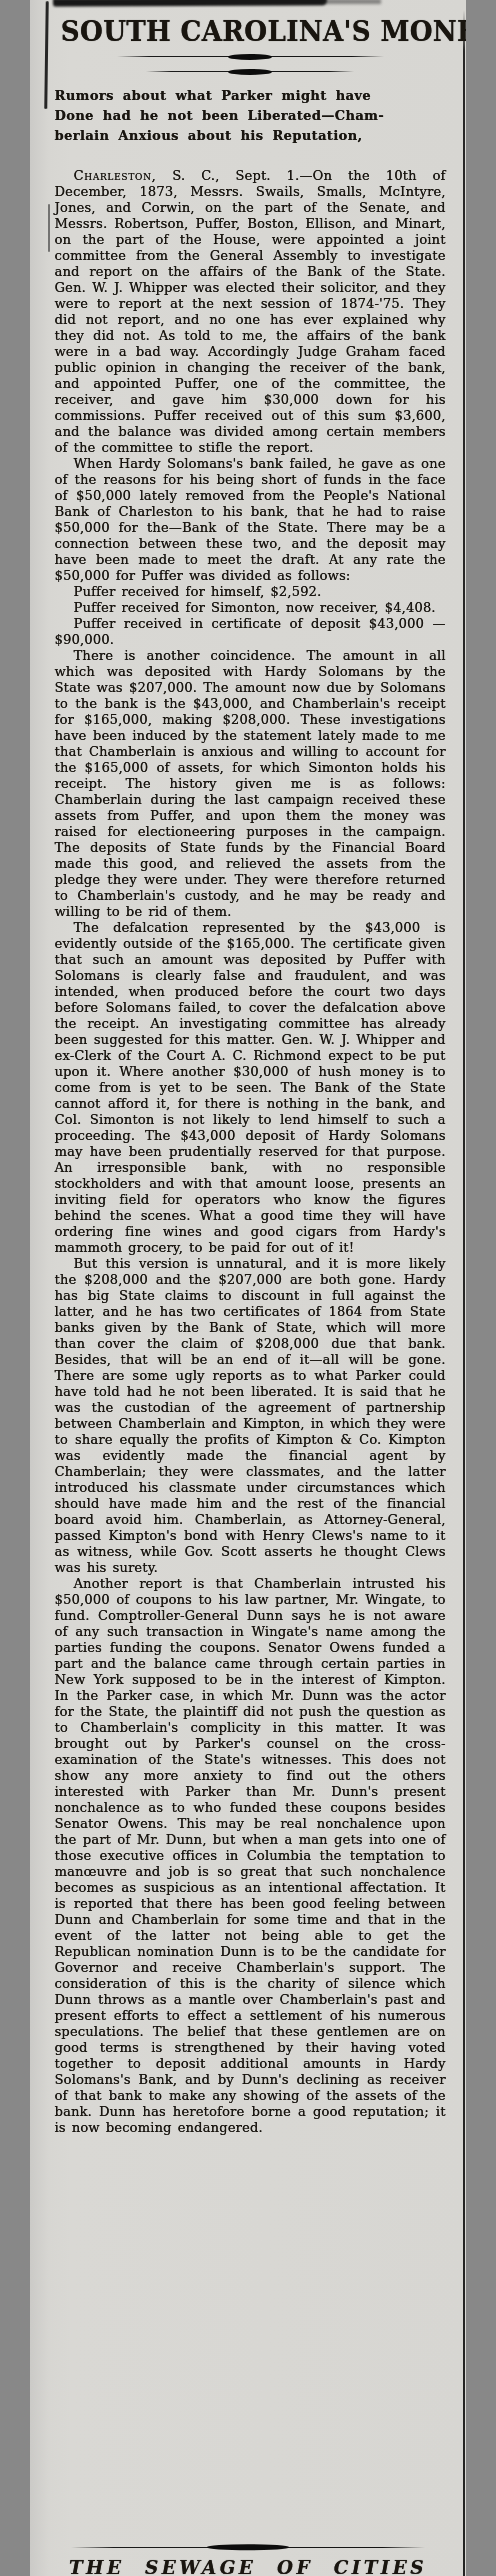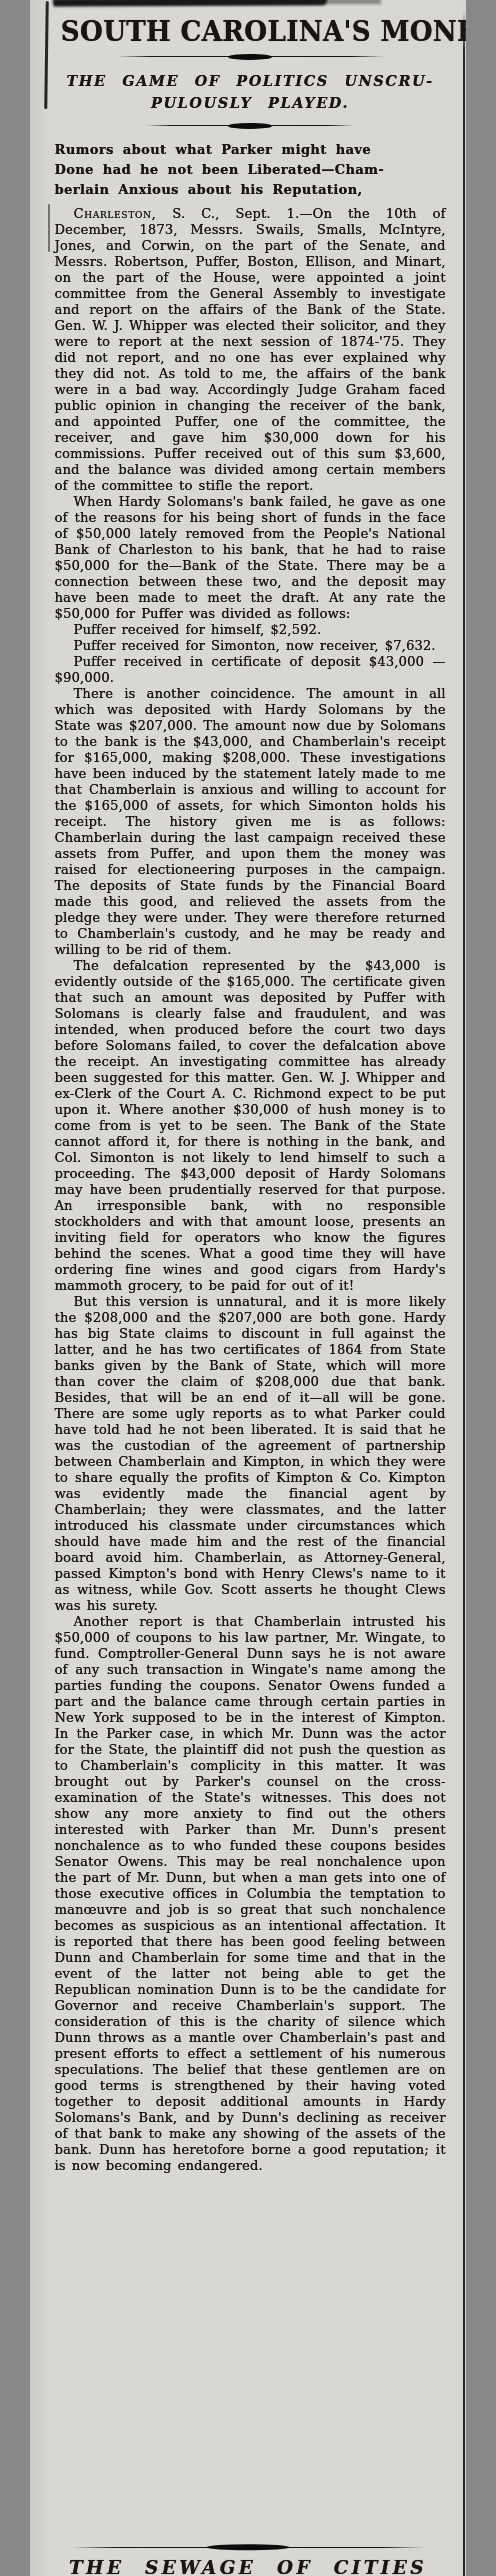--- a/index.html
+++ b/index.html
@@ -69,21 +69,21 @@
     white-space:pre-line;
     text-shadow:0.2px 0.2px 0.5px rgba(10,10,10,.85);
   }
   .deck{
     margin:10.2px 0 0;
     font-size:13px;line-height:20px;font-weight:bold;
     text-align:left;letter-spacing:0.4px;word-spacing:4.1px;
     white-space:pre-line;
     text-shadow:0.2px 0.2px 0.4px rgba(10,10,10,.8);
   }
-  .body-text{margin-top:6px;}
+  .body-text{margin-top:22px;}
   .body-text p{
     margin:0;
     font-size:13px;line-height:16px;
     text-align:justify;text-indent:19px;
     letter-spacing:0.2px;word-spacing:1.7px;
     text-shadow:0.2px 0.2px 0.4px rgba(12,10,8,.85);
   }
   .dateline{font-variant:small-caps;letter-spacing:0.7px;}
   
   .bottom-block{position:absolute;left:0;right:0;bottom:0;height:37px;}
@@ -105,34 +105,32 @@
   <div class="left-streak"></div>
   <div class="left-streak-2"></div>
   <div class="column-rule"></div>
 
   <div class="article">
 
     <h1 class="headline">SOUTH CAROLINA'S MONEY.</h1>
 
     <div class="rule-divider rule-1"></div>
 
-    <h2 class="subheadline">THE GAME OF POLITICS UNSCRU-
-PULOUSLY PLAYED.</h2>
 
     <div class="rule-divider rule-2"></div>
 
     <h3 class="deck">Rumors about what Parker might have
 Done had he not been Liberated—Cham-
 berlain Anxious about his Reputation,</h3>
 
     <div class="body-text">
       <p><span class="dateline">Charleston,</span><span> S. C., Sept. 1.—</span><span>On the 10th of December, 1873, Messrs. Swails, Smalls, McIntyre, Jones, and Corwin, on the part of the Senate, and Messrs. Robertson, Puffer, Boston, Ellison, and Minart, on the part of the House, were appointed a joint committee from the General Assembly to investigate and report on the affairs of the Bank of the State. Gen. W. J. Whipper was elected their solicitor, and they were to report at the next session of 1874-'75. They did not report, and no one has ever explained why they did not. As told to me, the affairs of the bank were in a bad way. Accordingly Judge Graham faced public opinion in changing the receiver of the bank, and appointed Puffer, one of the committee, the receiver, and gave him $30,000 down for his commissions. Puffer received out of this sum $3,600, and the balance was divided among certain members of the committee to stifle the report.</span></p>
       <p>When Hardy Solomans's bank failed, he gave as one of the reasons for his being short of funds in the face of $50,000 lately removed from the People's National Bank of Charleston to his bank, that he had to raise $50,000 for the—Bank of the State. There may be a connection between these two, and the deposit may have been made to meet the draft. At any rate the $50,000 for Puffer was divided as follows:</p>
       <p>Puffer received for himself, $2,592.</p>
-      <p>Puffer received for Simonton, now receiver, $7,632.</p>
+      <p>Puffer received for Simonton, now receiver, $4,408.</p>
       <p>Puffer received in certificate of deposit $43,000 —$90,000.</p>
       <p>There is another coincidence. The amount in all which was deposited with Hardy Solomans by the State was $207,000. The amount now due by Solomans to the bank is the $43,000, and Chamberlain's receipt for $165,000, making $208,000. These investigations have been induced by the statement lately made to me that Chamberlain is anxious and willing to account for the $165,000 of assets, for which Simonton holds his receipt. The history given me is as follows: Chamberlain during the last campaign received these assets from Puffer, and upon them the money was raised for electioneering purposes in the campaign. The deposits of State funds by the Financial Board made this good, and relieved the assets from the pledge they were under. They were therefore returned to Chamberlain's custody, and he may be ready and willing to be rid of them.</p>
       <p>The defalcation represented by the $43,000 is evidently outside of the $165,000. The certificate given that such an amount was deposited by Puffer with Solomans is clearly false and fraudulent, and was intended, when produced before the court two days before Solomans failed, to cover the defalcation above the receipt. An investigating committee has already been suggested for this matter. Gen. W. J. Whipper and ex-Clerk of the Court A. C. Richmond expect to be put upon it. Where another $30,000 of hush money is to come from is yet to be seen. The Bank of the State cannot afford it, for there is nothing in the bank, and Col. Simonton is not likely to lend himself to such a proceeding. The $43,000 deposit of Hardy Solomans may have been prudentially reserved for that purpose. An irresponsible bank, with no responsible stockholders and with that amount loose, presents an inviting field for operators who know the figures behind the scenes. What a good time they will have ordering fine wines and good cigars from Hardy's mammoth grocery, to be paid for out of it!</p>
       <p>But this version is unnatural, and it is more likely the $208,000 and the $207,000 are both gone. Hardy has big State claims to discount in full against the latter, and he has two certificates of 1864 from State banks given by the Bank of State, which will more than cover the claim of $208,000 due that bank. Besides, that will be an end of it—all will be gone. There are some ugly reports as to what Parker could have told had he not been liberated. It is said that he was the custodian of the agreement of partnership between Chamberlain and Kimpton, in which they were to share equally the profits of Kimpton &amp; Co. Kimpton was evidently made the financial agent by Chamberlain; they were classmates, and the latter introduced his classmate under circumstances which should have made him and the rest of the financial board avoid him. Chamberlain, as Attorney-General, passed Kimpton's bond with Henry Clews's name to it as witness, while Gov. Scott asserts he thought Clews was his surety.</p>
       <p>Another report is that Chamberlain intrusted his $50,000 of coupons to his law partner, Mr. Wingate, to fund. Comptroller-General Dunn says he is not aware of any such transaction in Wingate's name among the parties funding the coupons. Senator Owens funded a part and the balance came through certain parties in New York supposed to be in the interest of Kimpton. In the Parker case, in which Mr. Dunn was the actor for the State, the plaintiff did not push the question as to Chamberlain's complicity in this matter. It was brought out by Parker's counsel on the cross-examination of the State's witnesses. This does not show any more anxiety to find out the others interested with Parker than Mr. Dunn's present nonchalence as to who funded these coupons besides Senator Owens. This may be real nonchalence upon the part of Mr. Dunn, but when a man gets into one of those executive offices in Columbia the temptation to manœuvre and job is so great that such nonchalence becomes as suspicious as an intentional affectation. It is reported that there has been good feeling between Dunn and Chamberlain for some time and that in the event of the latter not being able to get the Republican nomination Dunn is to be the candidate for Governor and receive Chamberlain's support. The consideration of this is the charity of silence which Dunn throws as a mantle over Chamberlain's past and present efforts to effect a settlement of his numerous speculations. The belief that these gentlemen are on good terms is strengthened by their having voted together to deposit additional amounts in Hardy Solomans's Bank, and by Dunn's declining as receiver of that bank to make any showing of the assets of the bank. Dunn has heretofore borne a good reputation; it is now becoming endangered.</p>
     </div>
   </div>
 
   <div class="bottom-block">
     <div class="rule-divider rule-bottom"></div>

